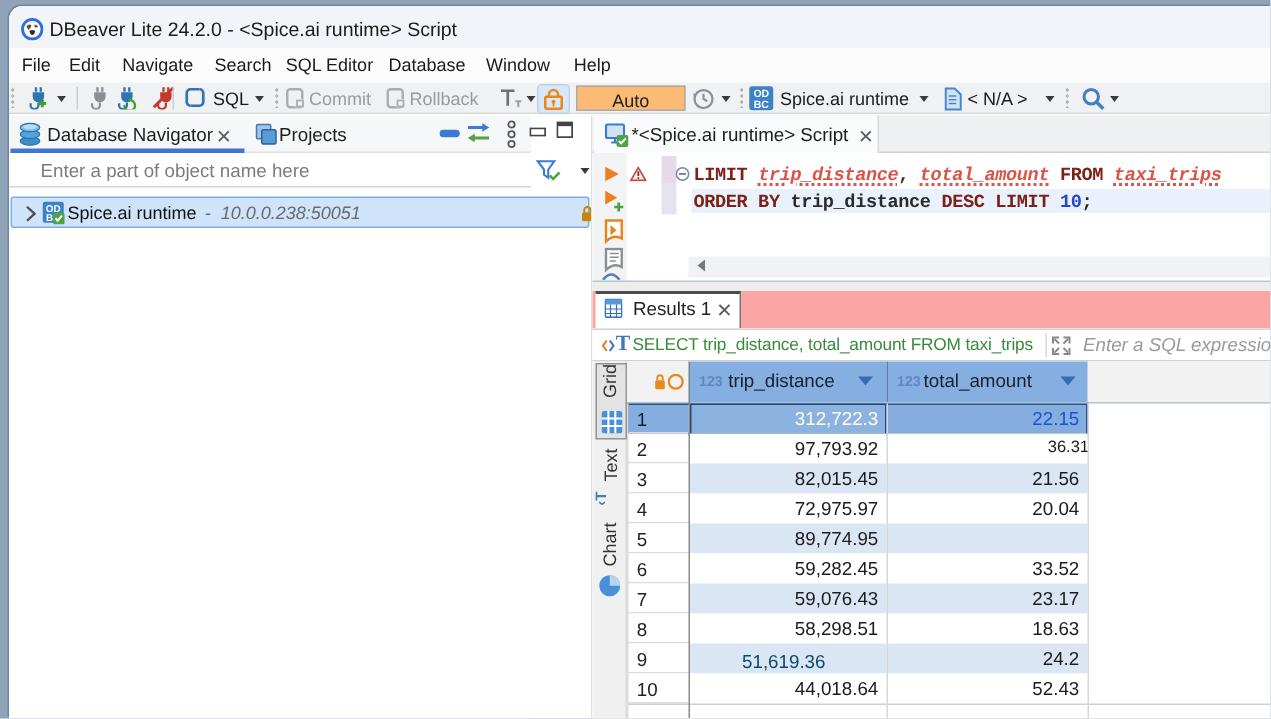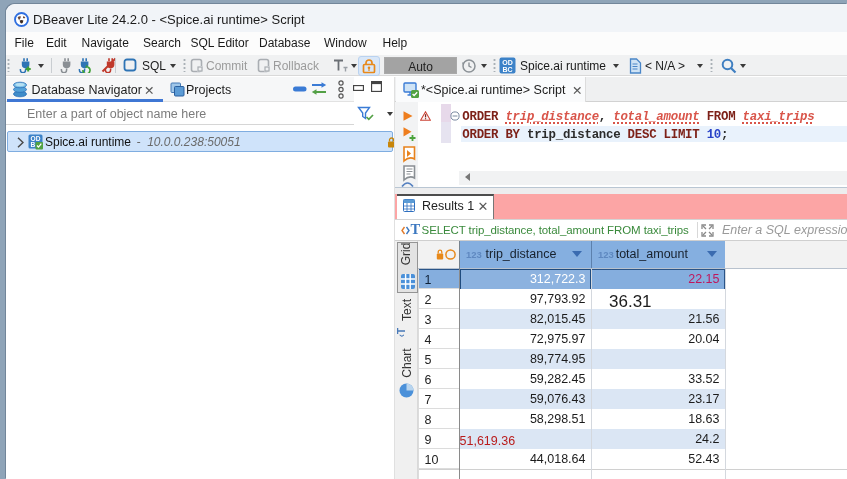--- a/index.html
+++ b/index.html
@@ -14,21 +14,21 @@
 .menubar { position:absolute; left:0; top:28px; right:0; height:23px; background:#fcfcfc; }
 .menubar span { position:absolute; top:4px; font-size:12px; color:#1a1a1a; }
 .toolbar { position:absolute; left:0; top:51px; right:0; height:21px; background:#f0f1f2; border-bottom:1px solid #d9d9d9; }
 .tb-handle { position:absolute; top:3px; width:3px; height:14px;
   background-image:radial-gradient(circle, #a9b0b6 1px, transparent 1.2px);
   background-size:3px 4px; }
 .tb-sep { position:absolute; top:3px; width:1px; height:15px; background:#c9cdd1; }
 .dd { position:absolute; width:0; height:0; border-left:3.5px solid transparent; border-right:3.5px solid transparent; border-top:4px solid #3a3a3a; }
 .tb-txt { position:absolute; font-size:12px; color:#1a1a1a; white-space:nowrap; }
 .tb-gray { color:#9b9b9b; }
-.autobox { position:absolute; background:#a3a3a3; border:1px solid #a9a9a9; font-size:12px; color:#222; }
+.autobox { position:absolute; background:#fdba74; border:1px solid #a9a9a9; font-size:12px; color:#222; }
 .lpanel { position:absolute; left:0; top:73px; width:348px; bottom:0; background:#fff; }
 .ltabbar { position:absolute; left:0; top:0; width:100%; height:25px; background:#f6f7f8; border-bottom:1px solid #e2e2e2; }
 .dbnav-underline { position:absolute; left:1px; top:22px; width:156px; height:3px; background:#3f77d4; }
 .tabtxt { position:absolute; font-size:12.5px; color:#1d1d1d; white-space:nowrap; }
 .closex { position:absolute; font-size:11px; color:#5a5a5a; }
 .searchrow { position:absolute; left:0; top:26px; width:100%; height:22px; background:#fff; border-bottom:1px solid #d6d6d6; }
 .searchrow .ph { position:absolute; left:21px; top:3.5px; font-size:12.5px; color:#7c7c7c; }
 .treerow { position:absolute; left:1px; top:54px; width:386px; height:21px;
   background:#cfe3fa; border:1px solid #7fade0; border-radius:2px; }
 .sash-v { position:absolute; left:388px; top:73px; width:1px; bottom:0; background:#e0e0e0; }
@@ -267,21 +267,21 @@
         <rect x="4.95" y="3.2" width="1.2" height="3.2" fill="#7a2a22"></rect>
         <rect x="4.95" y="7.2" width="1.2" height="1.1" fill="#7a2a22"></rect>
       </svg>
       <div class="abs" style="left:46px;top:2px;width:10px;height:18px;background:#e7d9ea"></div>
       <div class="abs" style="left:46px;top:20px;width:10px;height:21px;background:#e6e3f0"></div>
       <svg class="abs" style="left:55px;top:9.3px" width="10" height="10" viewBox="0 0 10 10">
         <circle cx="5" cy="5" r="4.1" fill="#fff" stroke="#7a8aa0" stroke-width="1"></circle>
         <path d="M2.6 5 h4.8" stroke="#7a8aa0" stroke-width="1.2"></path>
       </svg>
       <div class="abs" style="left:66px;top:23.8px;right:0;height:16px;background:#e9f2fc"></div>
-      <div class="abs mono" style="left:67.3px;top:6.5px"><span class="kw">ORDER</span><span class="plain"> </span><span class="ident">trip_distance</span><span class="plain">, </span><span class="ident">total_amount</span><span class="plain"> </span><span class="kw">FROM</span><span class="plain"> </span><span class="ident">taxi_trips</span></div>
+      <div class="abs mono" style="left:67.3px;top:6.5px"><span class="kw">LIMIT</span><span class="plain"> </span><span class="ident">trip_distance</span><span class="plain">, </span><span class="ident">total_amount</span><span class="plain"> </span><span class="kw">FROM</span><span class="plain"> </span><span class="ident">taxi_trips</span></div>
       <div class="abs mono" style="left:67.3px;top:24.5px"><span class="kw">ORDER BY</span><span class="plain"> trip_distance </span><span class="kw">DESC LIMIT</span><span class="plain"> </span><span class="num">10</span><span class="plain">;</span></div>
       <div class="abs" style="left:64px;top:68.5px;right:0;height:14.5px;background:#f1f2f3">
         <div class="abs" style="left:6px;top:2.5px;width:0;height:0;border-top:4.5px solid transparent;border-bottom:4.5px solid transparent;border-right:5.5px solid #777"></div>
       </div>
     </div>
     <div class="abs" style="left:0;top:110px;right:0;height:1.3px;background:#b9c6d3"></div>
     <div class="abs" style="left:0;top:111.3px;right:0;height:6.1px;background:#ededee"></div>
     <div class="res-tabbar">
       <div class="res-tab"></div>
       <svg class="abs" style="left:8px;top:5px" width="12" height="13" viewBox="0 0 12 13">
@@ -324,30 +324,30 @@
       <div class="sort" style="left:177px"></div>
       <div class="h123" style="left:203px">123</div>
       <div class="hname" style="left:220.7px">total_amount</div>
       <div class="sort" style="left:312px"></div>
 <div class="abs" style="left:23px;top:27.2px;width:40.5px;height:20.0px;background:#85aede;border-bottom:1px solid #dcdcdc">
           <span style="position:absolute;left:6.5px;top:4px;font-size:12.5px;color:#0f2239">1</span>
         </div>
 <div class="abs" style="left:64.5px;top:27.2px;width:131.0px;height:20.0px;background:#85aede;"></div>
 <div class="abs" style="left:196.5px;top:27.2px;width:133.0px;height:20.0px;background:#85aede;"></div>
 <div class="abs" style="left:64.5px;top:30.7px;width:126.0px;text-align:right;font-size:12.5px;color:#fff">312,722.3</div>
-<div class="abs" style="left:196.5px;top:30.7px;width:128.0px;text-align:right;font-size:12.5px;color:#be185d">22.15</div>
+<div class="abs" style="left:196.5px;top:30.7px;width:128.0px;text-align:right;font-size:12.5px;color:#1d4ed8">22.15</div>
 <div class="abs" style="left:23px;top:27.2px;width:306.5px;height:21.0px;border:1px solid #2a5488"></div>
 <div class="abs" style="left:64.5px;top:27.2px;width:131.0px;height:21.0px;border:1.2px solid #1f4b7e;background:rgba(255,255,255,0.06)"></div>
 <div class="abs" style="left:23px;top:47.2px;width:40.5px;height:20.0px;background:#fff;border-bottom:1px solid #dcdcdc">
           <span style="position:absolute;left:6.5px;top:4px;font-size:12.5px;color:#222">2</span>
         </div>
 <div class="abs" style="left:64.5px;top:47.2px;width:131.0px;height:20.0px;background:#fff;"></div>
 <div class="abs" style="left:196.5px;top:47.2px;width:133.0px;height:20.0px;background:#fff;"></div>
 <div class="abs" style="left:64.5px;top:50.7px;width:126.0px;text-align:right;font-size:12.5px;color:#1c1c1c">97,793.92</div>
-<div class="abs" style="left:214px;top:50.7px;width:128.0px;text-align:left;font-size:17px;color:#1c1c1c">36.31</div>
+<div class="abs" style="left:203px;top:50.7px;width:128.0px;text-align:right;font-size:11px;color:#1c1c1c">36.31</div>
 <div class="abs" style="left:23px;top:67.2px;width:40.5px;height:20.0px;background:#fff;border-bottom:1px solid #dcdcdc">
           <span style="position:absolute;left:6.5px;top:4px;font-size:12.5px;color:#222">3</span>
         </div>
 <div class="abs" style="left:64.5px;top:67.2px;width:131.0px;height:20.0px;background:#dbe6f4;"></div>
 <div class="abs" style="left:196.5px;top:67.2px;width:133.0px;height:20.0px;background:#dbe6f4;"></div>
 <div class="abs" style="left:64.5px;top:70.7px;width:126.0px;text-align:right;font-size:12.5px;color:#1c1c1c">82,015.45</div>
 <div class="abs" style="left:196.5px;top:70.7px;width:128.0px;text-align:right;font-size:12.5px;color:#1c1c1c">21.56</div>
 <div class="abs" style="left:23px;top:87.2px;width:40.5px;height:20.0px;background:#fff;border-bottom:1px solid #dcdcdc">
           <span style="position:absolute;left:6.5px;top:4px;font-size:12.5px;color:#222">4</span>
         </div>
@@ -380,21 +380,21 @@
         </div>
 <div class="abs" style="left:64.5px;top:167.2px;width:131.0px;height:20.0px;background:#fff;"></div>
 <div class="abs" style="left:196.5px;top:167.2px;width:133.0px;height:20.0px;background:#fff;"></div>
 <div class="abs" style="left:64.5px;top:170.7px;width:126.0px;text-align:right;font-size:12.5px;color:#1c1c1c">58,298.51</div>
 <div class="abs" style="left:196.5px;top:170.7px;width:128.0px;text-align:right;font-size:12.5px;color:#1c1c1c">18.63</div>
 <div class="abs" style="left:23px;top:187.2px;width:40.5px;height:20.0px;background:#fff;border-bottom:1px solid #dcdcdc">
           <span style="position:absolute;left:6.5px;top:4px;font-size:12.5px;color:#222">9</span>
         </div>
 <div class="abs" style="left:64.5px;top:187.2px;width:131.0px;height:20.0px;background:#dbe6f4;"></div>
 <div class="abs" style="left:196.5px;top:187.2px;width:133.0px;height:20.0px;background:#dbe6f4;"></div>
-<div class="abs" style="left:64.5px;top:193px;width:126.0px;text-align:left;font-size:12.5px;color:#b91c1c">51,619.36</div>
+<div class="abs" style="left:64.5px;top:193px;width:126.0px;text-align:center;font-size:12.5px;color:#0c4a6e">51,619.36</div>
 <div class="abs" style="left:196.5px;top:190.7px;width:128.0px;text-align:right;font-size:12.5px;color:#1c1c1c">24.2</div>
 <div class="abs" style="left:23px;top:207.2px;width:40.5px;height:20.0px;background:#fff;border-bottom:1px solid #dcdcdc">
           <span style="position:absolute;left:6.5px;top:4px;font-size:12.5px;color:#222">10</span>
         </div>
 <div class="abs" style="left:64.5px;top:207.2px;width:131.0px;height:20.0px;background:#fff;"></div>
 <div class="abs" style="left:196.5px;top:207.2px;width:133.0px;height:20.0px;background:#fff;"></div>
 <div class="abs" style="left:64.5px;top:210.7px;width:126.0px;text-align:right;font-size:12.5px;color:#1c1c1c">44,018.64</div>
 <div class="abs" style="left:196.5px;top:210.7px;width:128.0px;text-align:right;font-size:12.5px;color:#1c1c1c">52.43</div>
 <div class="abs" style="left:23px;top:227.2px;right:0;height:1px;background:#d0d0d0"></div>
       <div class="abs" style="left:23px;top:27.2px;width:1px;bottom:0;background:#dcdcdc"></div>

